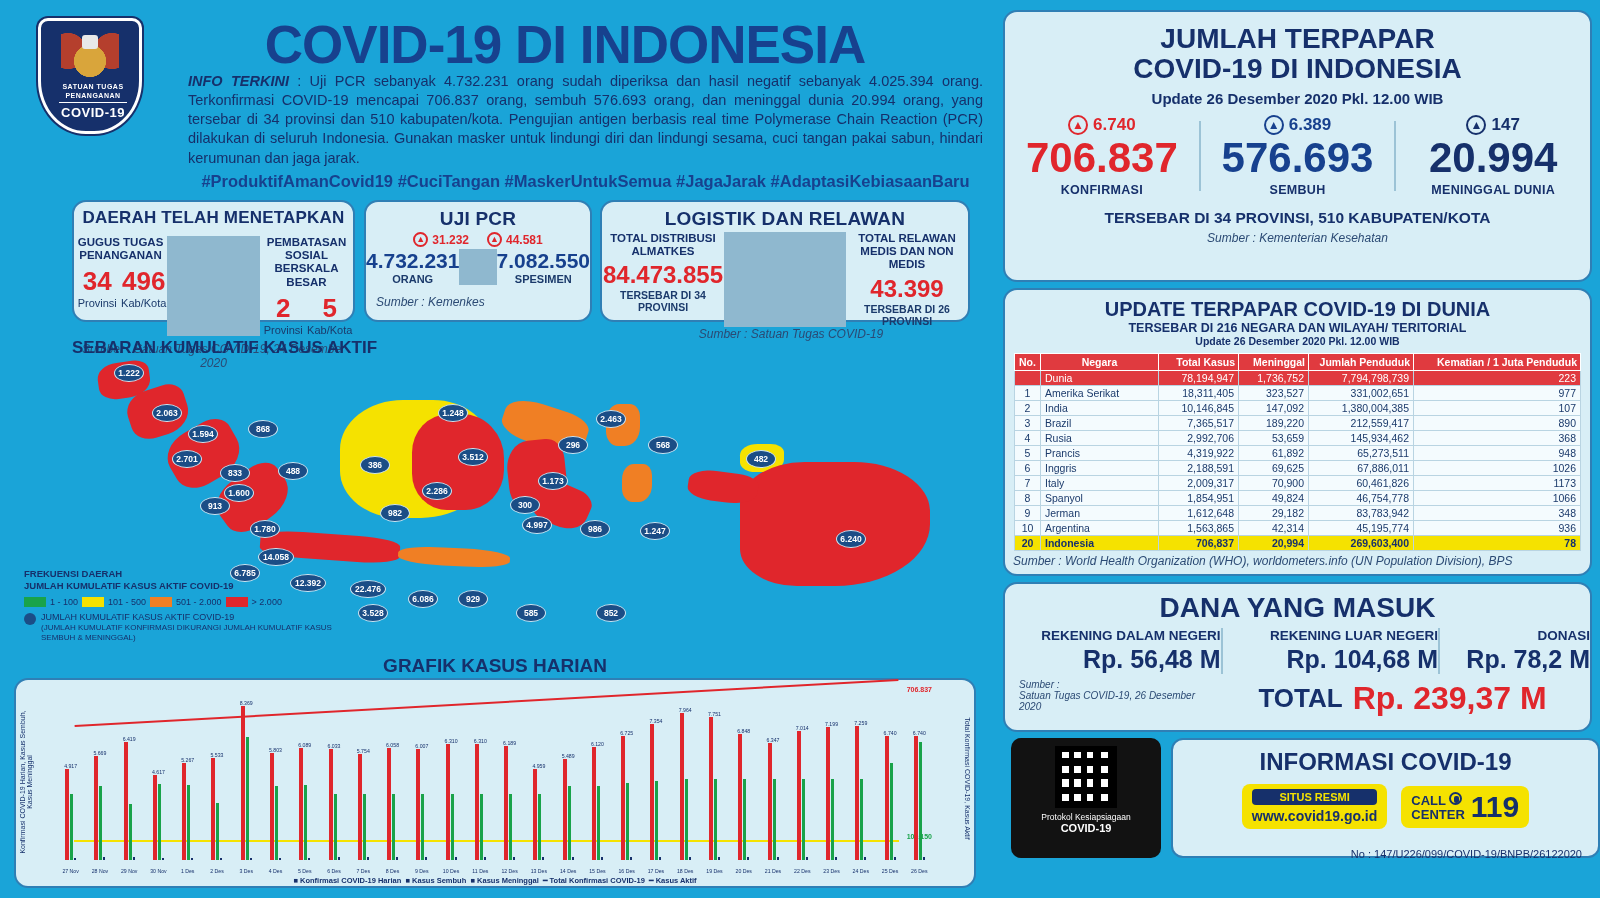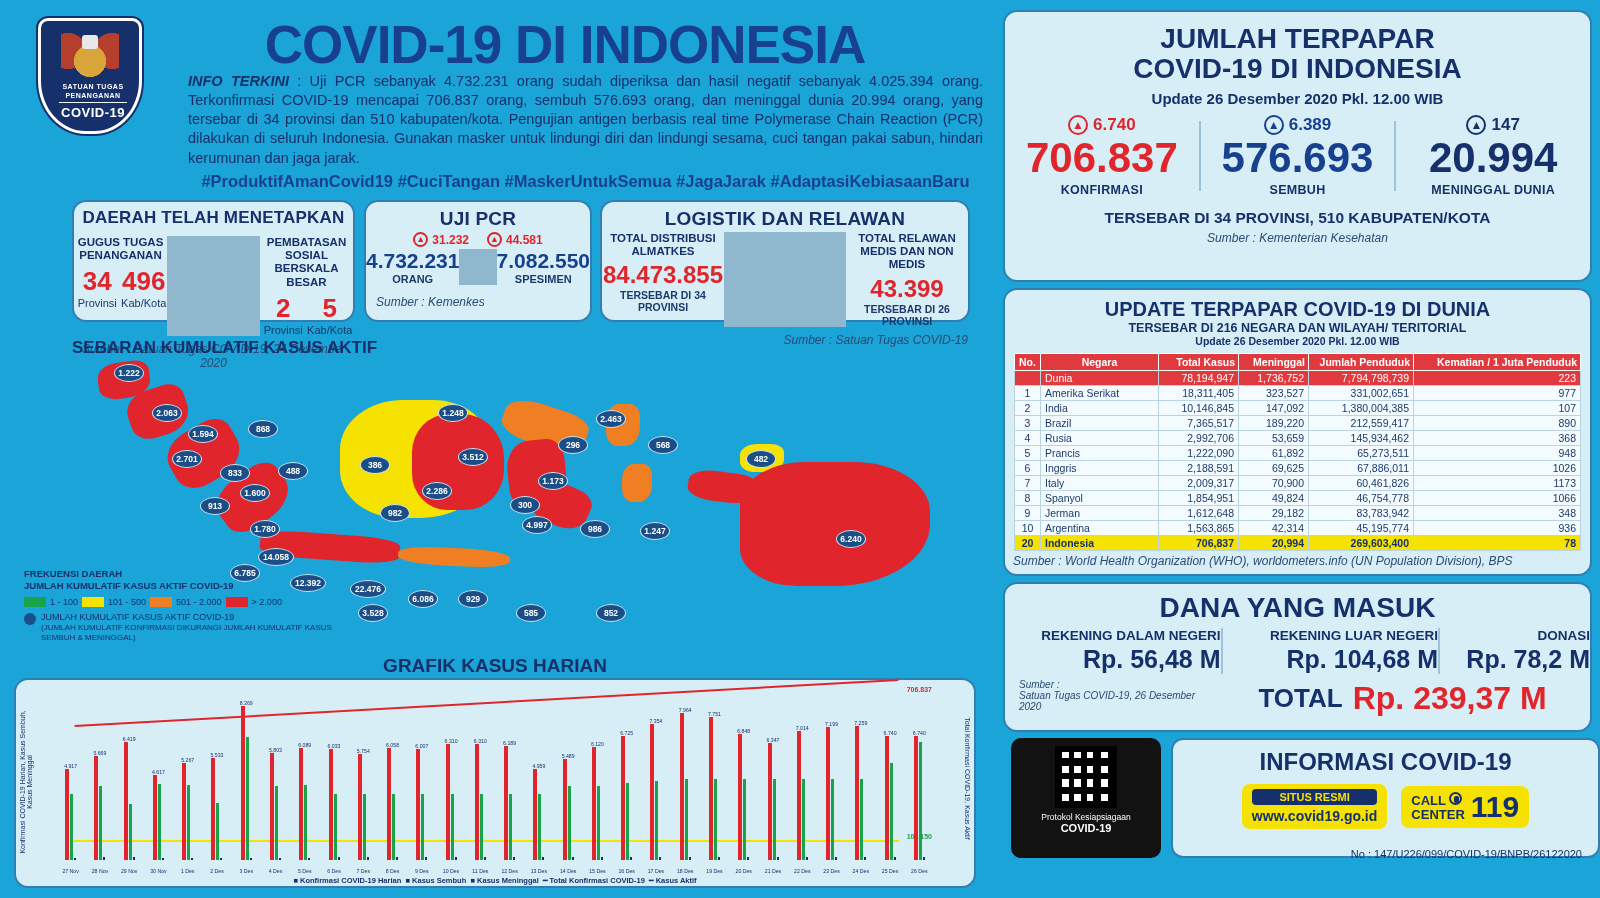--- a/index.html
+++ b/index.html
@@ -330,21 +330,21 @@
           <div class="big-red" style="font-size:24px;margin-top:3px">84.473.855</div>
           <div style="font-size:10.5px;font-weight:bold">TERSEBAR DI 34 PROVINSI</div>
         </div>
         <div class="vdiv"></div>
         <div>
           <div class="sub-label">TOTAL RELAWAN MEDIS DAN NON MEDIS</div>
           <div class="big-red" style="font-size:24px;margin-top:3px">43.399</div>
           <div style="font-size:10.5px;font-weight:bold">TERSEBAR DI 26 PROVINSI</div>
         </div>
       </div>
-      <div class="src" style="margin-top:6px;text-align:right;padding-left:12px">Sumber : Satuan Tugas COVID-19</div>
+      <div class="src" style="text-align:center;padding-left:12px">Sumber : Satuan Tugas COVID-19</div>
     </div>
 
     <div class="map-title">SEBARAN KUMULATIF KASUS AKTIF</div>
     <div class="map-area">
 
       <div class="island" style="left:58px;top:10px;width:52px;height:36px;background:#e0262c;transform:rotate(-8deg);"></div>
       <div class="island" style="left:88px;top:36px;width:60px;height:48px;background:#e0262c;transform:rotate(-18deg);"></div>
       <div class="island" style="left:128px;top:74px;width:72px;height:56px;background:#e0262c;transform:rotate(-30deg);"></div>
       <div class="island" style="left:176px;top:120px;width:74px;height:52px;background:#e0262c;transform:rotate(-36deg);"></div>
 
@@ -364,21 +364,21 @@
 
       <div class="island" style="left:700px;top:110px;width:190px;height:124px;background:#e0262c;border-radius:34% 40% 50% 30%;"></div>
       <div class="island" style="left:648px;top:120px;width:70px;height:30px;background:#e0262c;transform:rotate(8deg);"></div>
 
       <div class="bub" style="left:74px;  top:12px;">1.222</div>
       <div class="bub" style="left:112px; top:52px;">2.063</div>
       <div class="bub" style="left:148px; top:73px;">1.594</div>
       <div class="bub" style="left:132px; top:98px;">2.701</div>
       <div class="bub" style="left:180px; top:112px;">833</div>
       <div class="bub" style="left:160px; top:145px;">913</div>
-      <div class="bub" style="left:200px; top:132px;">1.600</div>
+      <div class="bub" style="left:184px; top:132px;">1.600</div>
       <div class="bub" style="left:210px; top:168px;">1.780</div>
       <div class="bub" style="left:238px; top:110px;">488</div>
       <div class="bub" style="left:208px; top:68px;">868</div>
       <div class="bub" style="left:320px; top:104px;">386</div>
       <div class="bub" style="left:398px; top:52px;">1.248</div>
       <div class="bub" style="left:418px; top:96px;">3.512</div>
       <div class="bub" style="left:382px; top:130px;">2.286</div>
       <div class="bub" style="left:340px; top:152px;">982</div>
       <div class="bub" style="left:518px; top:84px;">296</div>
       <div class="bub" style="left:556px; top:58px;">2.463</div>
@@ -749,21 +749,21 @@
               <td class="ctr">4</td>
               <td class="">Rusia</td>
               <td class="num">2,992,706</td>
               <td class="num">53,659</td>
               <td class="num">145,934,462</td>
               <td class="num">368</td>
             </tr>
             <tr>
               <td class="ctr">5</td>
               <td class="">Prancis</td>
-              <td class="num">1,222,090</td>
+              <td class="num">4,319,922</td>
               <td class="num">61,892</td>
               <td class="num">65,273,511</td>
               <td class="num">948</td>
             </tr>
             <tr>
               <td class="ctr">6</td>
               <td class="">Inggris</td>
               <td class="num">2,188,591</td>
               <td class="num">69,625</td>
               <td class="num">67,886,011</td>

